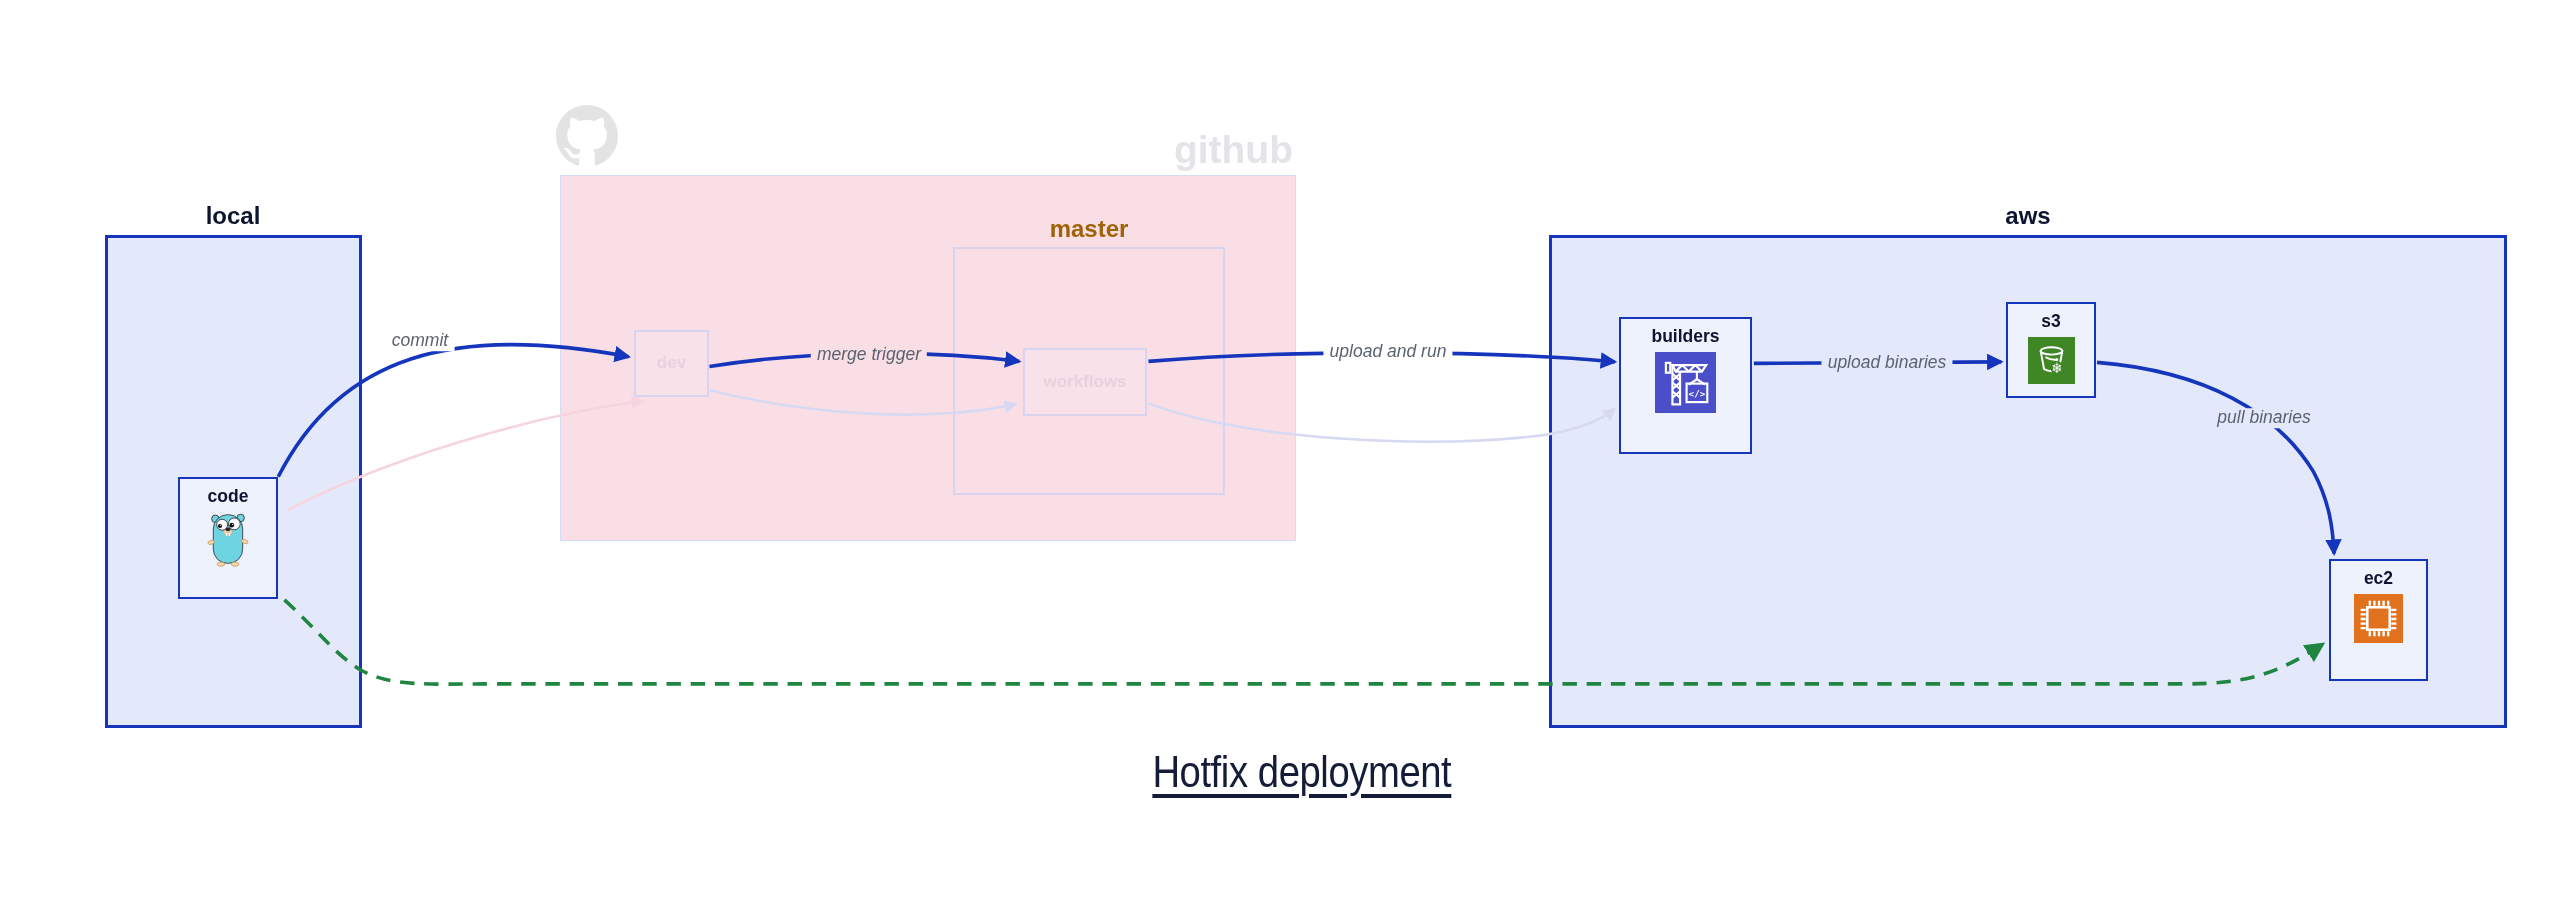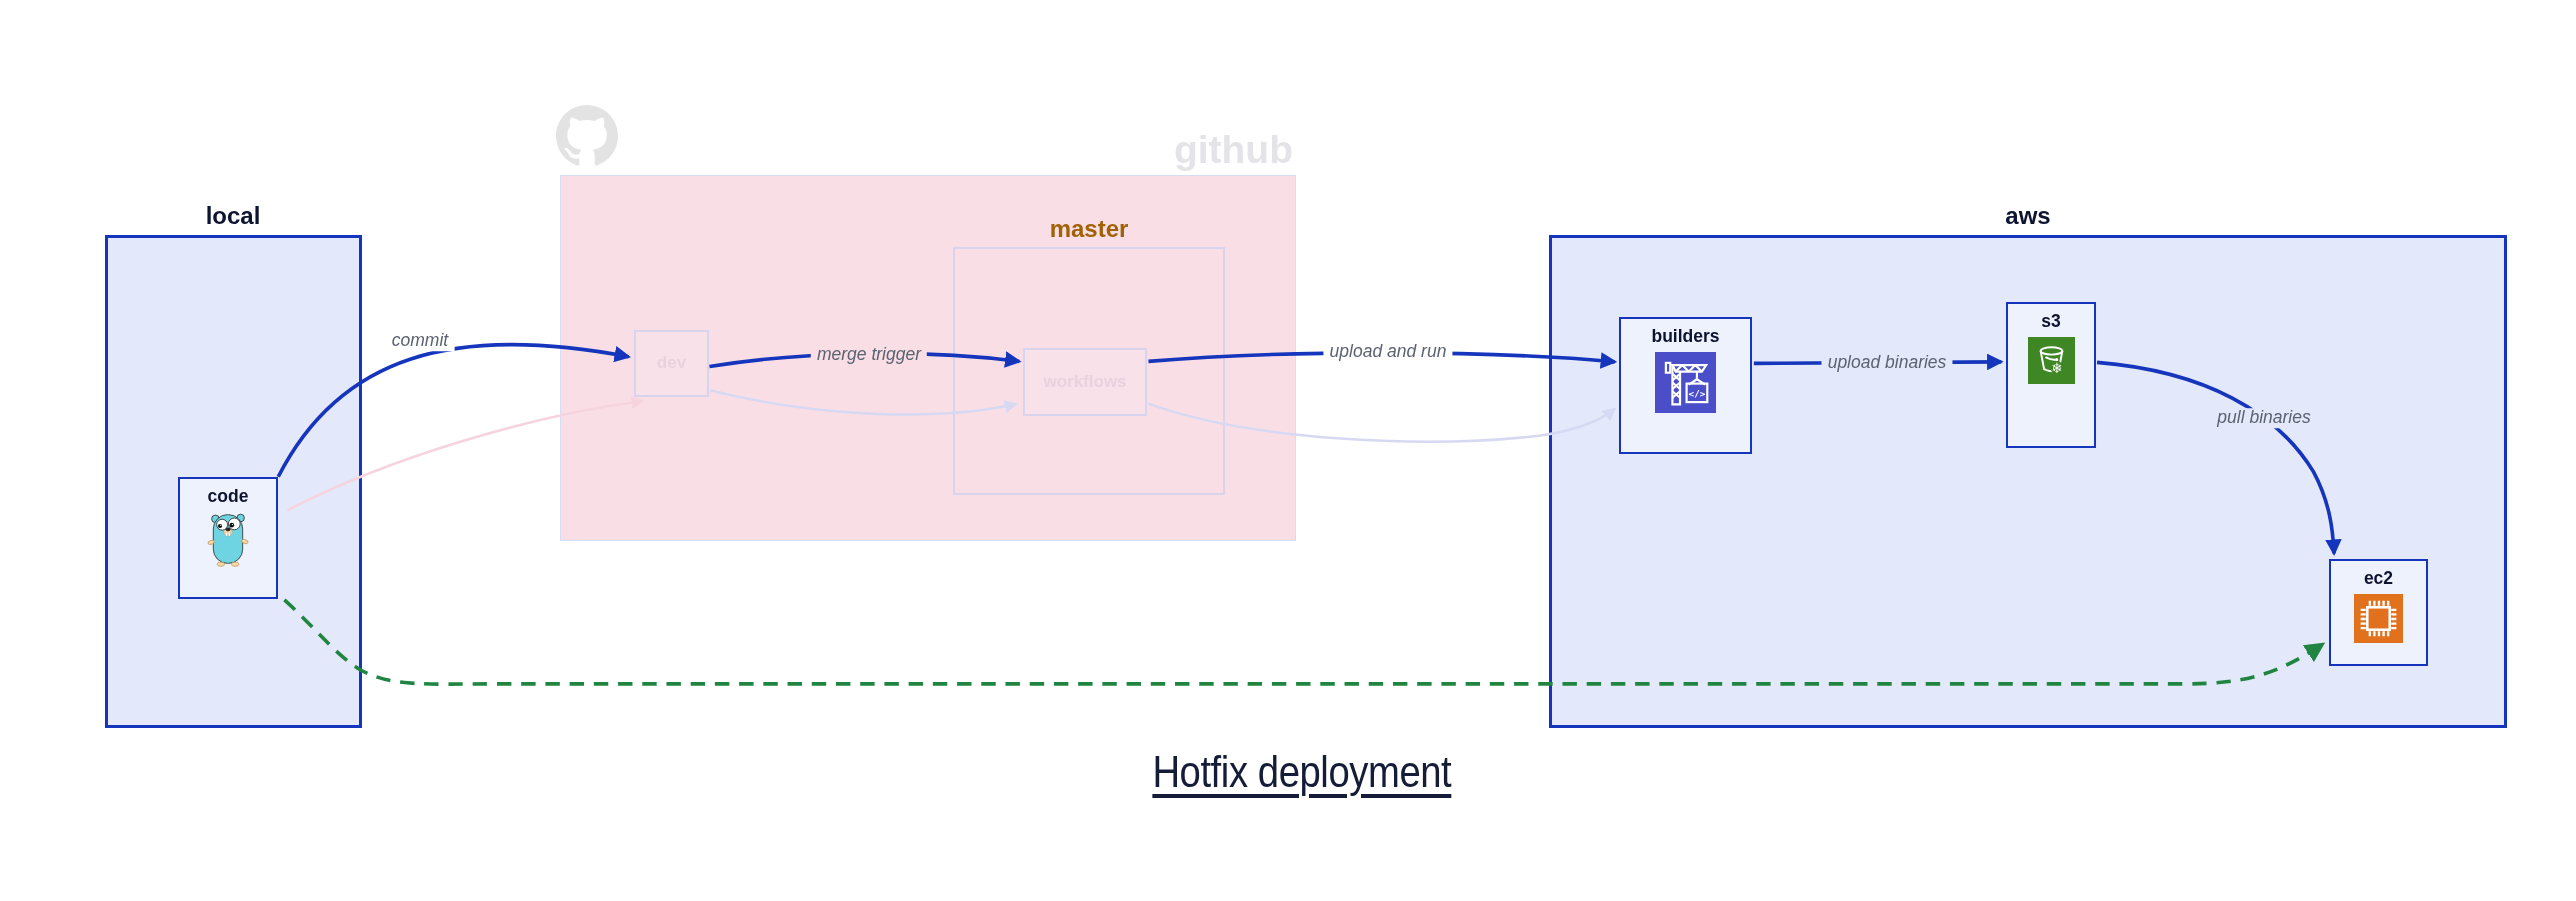--- a/index.html
+++ b/index.html
@@ -139,38 +139,38 @@
           <path d="M 32 40 L 46 52 M 46 40 L 32 52 M 32 56 L 46 68 M 46 56 L 32 68 M 32 72 L 46 84 M 46 72 L 32 84"></path>
           <path d="M 77 36 V 50"></path>
           <path d="M 77 50 L 62 60 M 77 50 L 92 60"></path>
           <rect x="58" y="58" width="38" height="34"></rect>
         </g>
         <text x="77" y="82" font-size="17" font-weight="bold" fill="#ffffff" text-anchor="middle" font-family="'DejaVu Sans Mono',monospace">&lt;/&gt;</text>
       </svg>
     </span>
   </div>
 
-  <div class="node z3" style="left:2006px;top:302px;width:90px;height:146px;">
+  <div class="node z3" style="left:2006px;top:302px;width:90px;height:96px;">
     <span class="node-label">s3</span>
     <span class="icon-wrap" style="margin-top:5.2px;">
       <svg width="47" height="47" viewBox="0 0 108 108">
         <rect x="0" y="0" width="108" height="108" fill="var(--c-s3_bg)"></rect>
         <g stroke="#ffffff" stroke-width="4.5" fill="none">
           <ellipse cx="54" cy="32" rx="25" ry="8.5"></ellipse>
           <path d="M 29 32 L 37 74 Q 54 83 71 74 L 79 32"></path>
           <path d="M 40 46 C 50 51 58 53 64 52"></path>
         </g>
         <circle cx="66" cy="52" r="3.5" fill="#ffffff"></circle>
         <circle cx="67" cy="71" r="15" fill="var(--c-s3_bg)"></circle>
         <text x="67" y="82" font-size="32" fill="#ffffff" text-anchor="middle" font-family="'DejaVu Sans',sans-serif">❄</text>
       </svg>
     </span>
   </div>
 
-  <div class="node z3" style="left:2329px;top:559px;width:99px;height:107px;">
+  <div class="node z3" style="left:2329px;top:559px;width:99px;height:122px;">
     <span class="node-label">ec2</span>
     <span class="icon-wrap" style="margin-top:5.2px;">
       <svg width="49" height="49" viewBox="0 0 96 96">
         <rect x="0" y="0" width="96" height="96" fill="var(--c-ec2_bg)"></rect>
         <rect x="26" y="26" width="44" height="44" fill="none" stroke="#ffffff" stroke-width="5"></rect>
         <g stroke="#ffffff" stroke-width="4.5">
           <path d="M 31 13 V 23 M 40 13 V 23 M 49 13 V 23 M 58 13 V 23 M 67 13 V 23"></path>
           <path d="M 31 73 V 83 M 40 73 V 83 M 49 73 V 83 M 58 73 V 83 M 67 73 V 83"></path>
           <path d="M 13 31 H 23 M 13 40 H 23 M 13 49 H 23 M 13 58 H 23 M 13 67 H 23"></path>
           <path d="M 73 31 H 83 M 73 40 H 83 M 73 49 H 83 M 73 58 H 83 M 73 67 H 83"></path>

